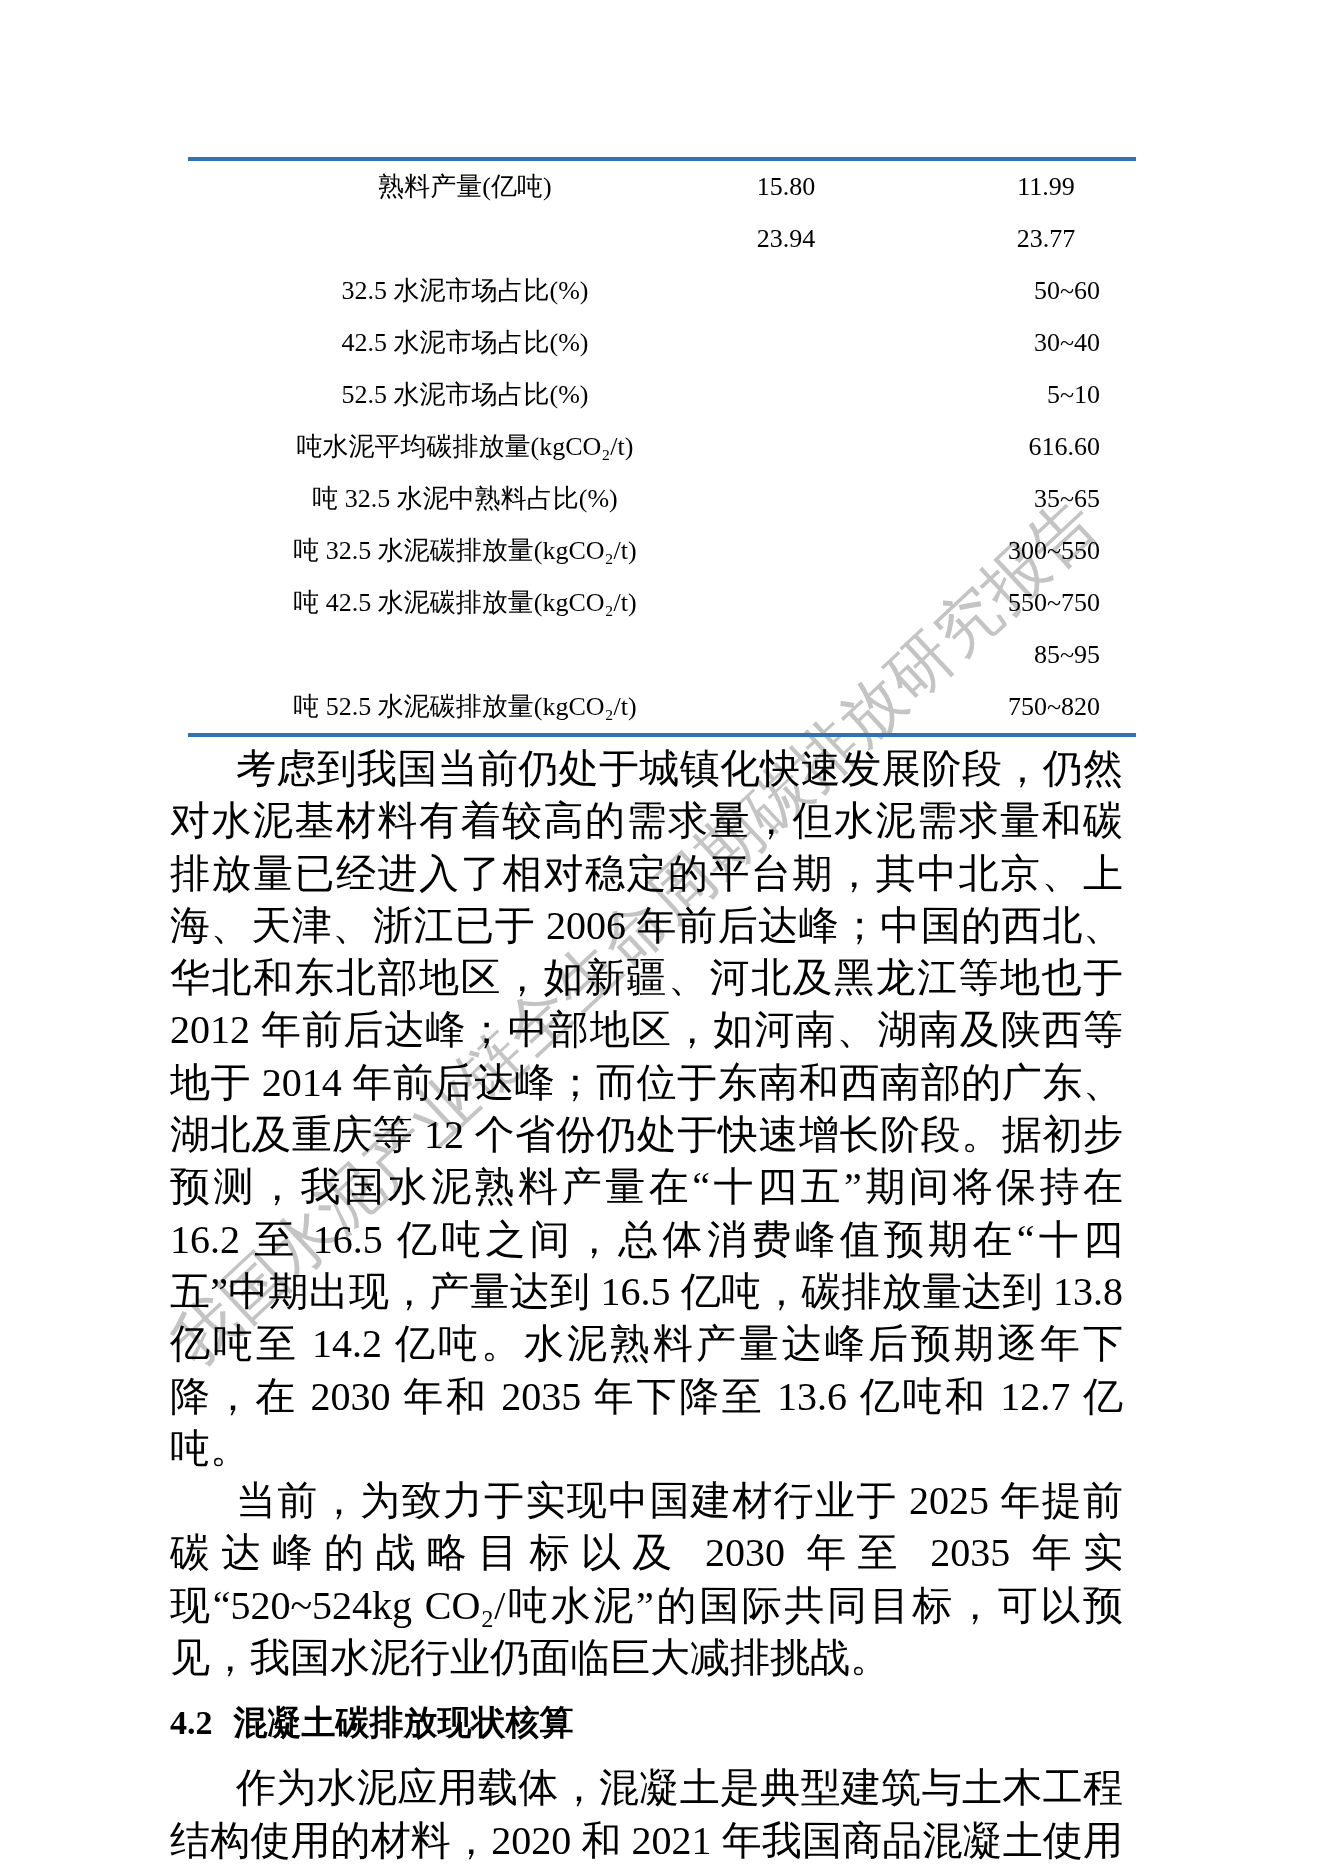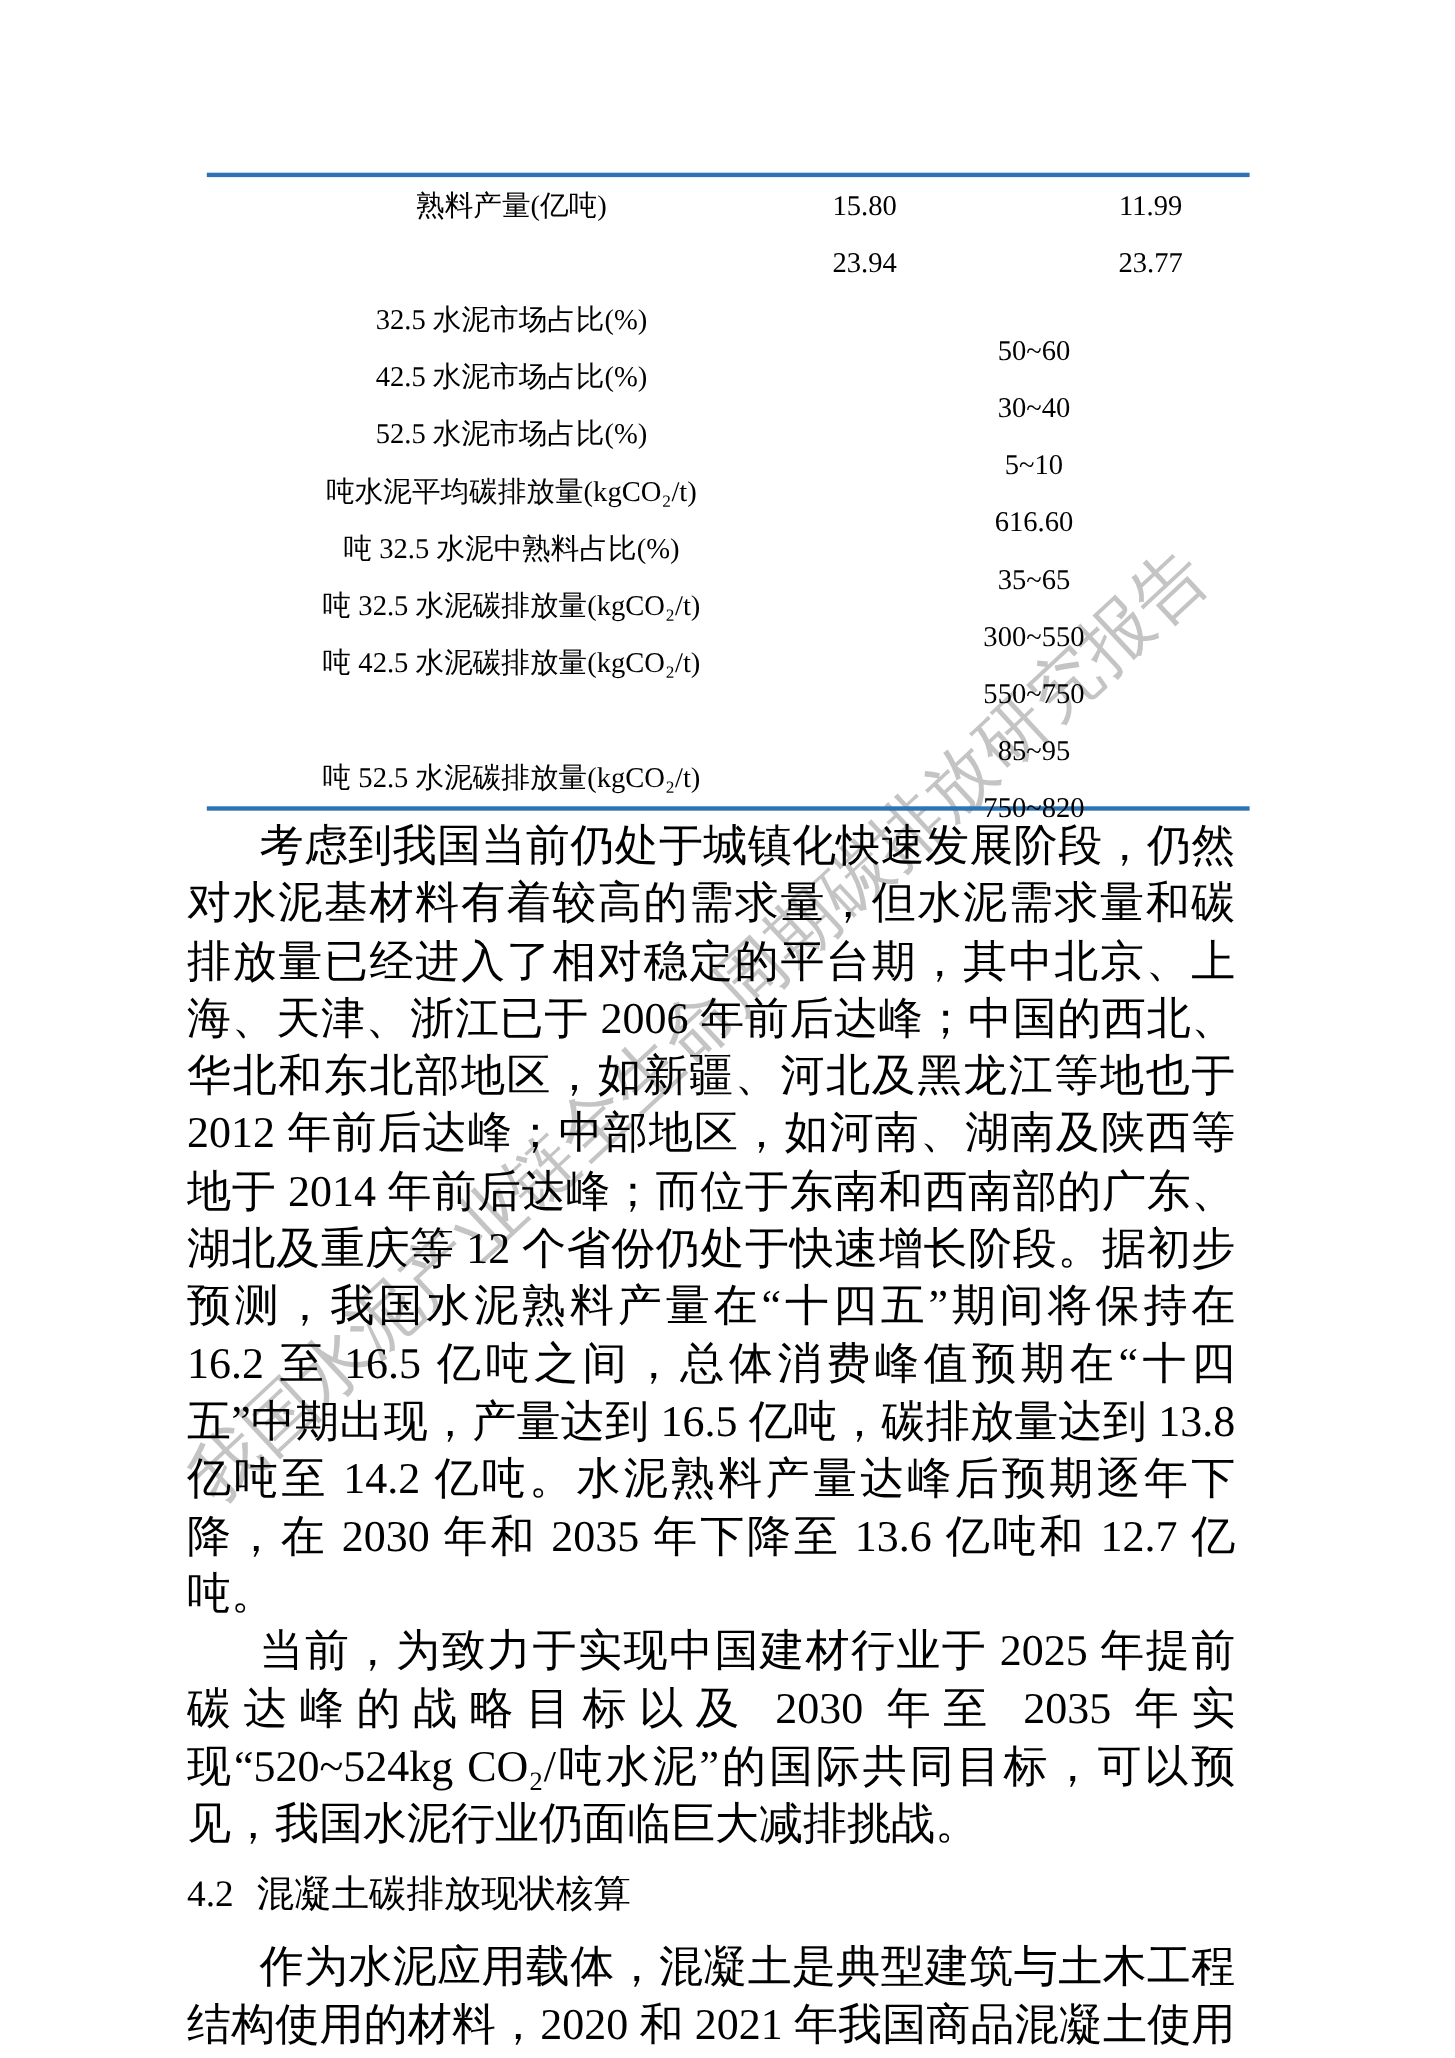--- a/index.html
+++ b/index.html
@@ -33,30 +33,30 @@
   .rule-top{margin-top:157px;}
   .table{position:relative;}
   .trow{
     position:relative;height:52px;
     font-size:26px;line-height:52px;
     white-space:nowrap;
   }
   .tlabel{position:absolute;left:18px;width:554px;text-align:center;}
   .tv1{position:absolute;left:530px;width:172px;text-align:center;}
   .tv2{position:absolute;left:790px;width:172px;text-align:center;}
-  .tvm{position:absolute;left:610px;width:320px;text-align:center;margin-top:28px;}
+  .tvm{position:absolute;left:610px;width:320px;text-align:right;}
   .body{
     font-size:40px;line-height:52.3px;
     text-align:justify;
     text-indent:66px;
     margin:0;
   }
   .p-first{margin-top:6px;}
   .heading{
-    font-size:34px;font-weight:normal;
+    font-size:34px;font-weight:bold;
     line-height:46px;
     margin:16px 0 16px 0;
   }
   .heading-title{margin-left:21px;}
 </style>
 </head>
 <body>
 
 <div class="page">
 

